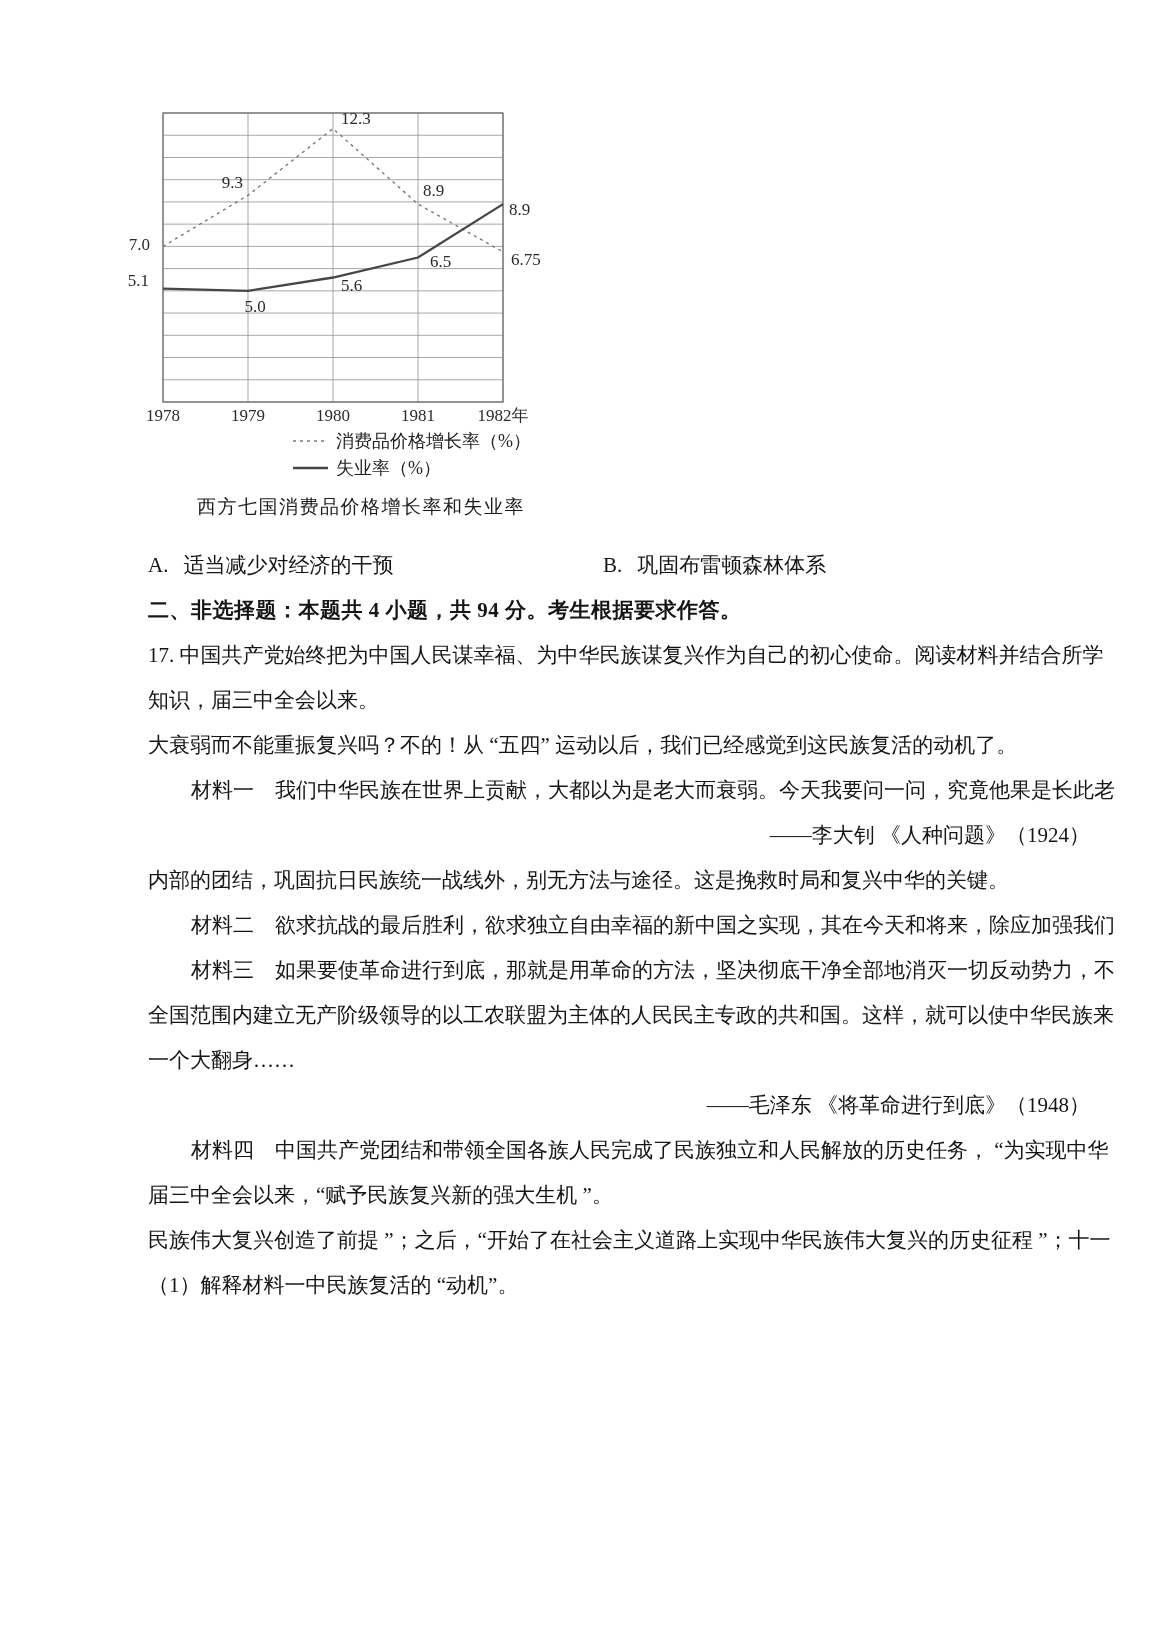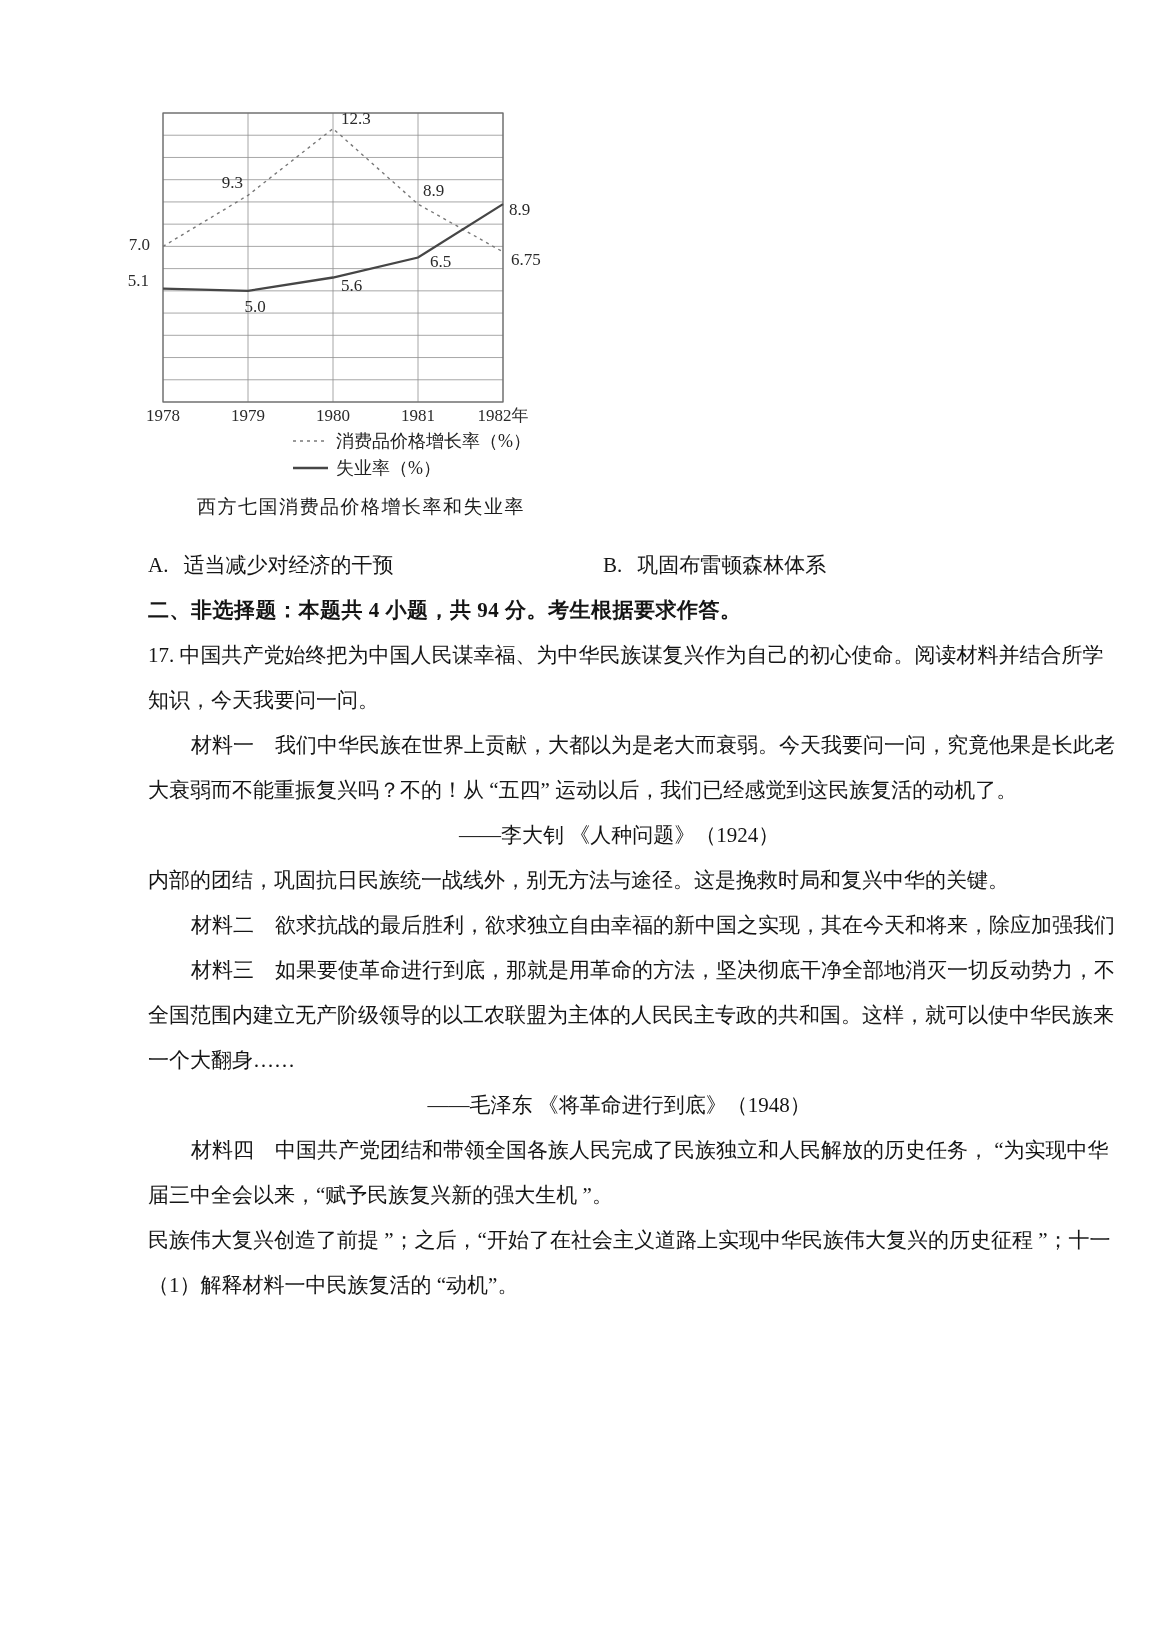--- a/index.html
+++ b/index.html
@@ -22,21 +22,21 @@
   #chart-svg .tick{font-size:17px;text-anchor:middle;}
   #chart-svg .legend-text{font-size:18px;fill:#222;}
   #chart-svg .chart-title{font-size:19px;text-anchor:middle;letter-spacing:1.5px;fill:#1c1c1c;}
   
   #textflow{
     position:absolute;left:100px;top:543px;width:958px;
     font-size:21px;line-height:45px;color:#151515;margin-left:48px;
   }
   .tline{white-space:nowrap;height:45px;}
   .tline.indent{padding-left:43px;}
-  .tline.right{text-align:center;padding-right:16px;}
+  .tline.right{text-align:right;padding-right:16px;}
   .tline.bold{font-weight:bold;letter-spacing:0.5px;}
   .opt-row{display:flex;height:45px;line-height:45px;white-space:nowrap;}
   .opt{white-space:nowrap;}
   .opt.first{width:455px;flex:0 0 455px;}
   .opt-key{margin-right:15px;}
 </style>
 </head>
 <body>
 
 <div id="exam-page">
@@ -95,23 +95,23 @@
       <div class="opt">
         <span class="opt-key">B.</span><span class="opt-text">巩固布雷顿森林体系</span>
       </div>
     </div>
 
 
     <div class="tline bold">二、非选择题：本题共 4 小题，共 94 分。考生根据要求作答。</div>
 
     <div id="q17-lines">
         <div class="tline ">17.  中国共产党始终把为中国人民谋幸福、为中华民族谋复兴作为自己的初心使命。阅读材料并结合所学</div>
-        <div class="tline ">知识，今天我要问一问。</div>
+        <div class="tline ">知识，届三中全会以来。</div>
+        <div class="tline ">大衰弱而不能重振复兴吗？不的！从 “五四” 运动以后，我们已经感觉到这民族复活的动机了。</div>
         <div class="tline indent">材料一　我们中华民族在世界上贡献，大都以为是老大而衰弱。今天我要问一问，究竟他果是长此老</div>
-        <div class="tline ">大衰弱而不能重振复兴吗？不的！从 “五四” 运动以后，我们已经感觉到这民族复活的动机了。</div>
         <div class="tline right">——李大钊 《人种问题》（1924）</div>
         <div class="tline ">内部的团结，巩固抗日民族统一战线外，别无方法与途径。这是挽救时局和复兴中华的关键。</div>
         <div class="tline indent">材料二　欲求抗战的最后胜利，欲求独立自由幸福的新中国之实现，其在今天和将来，除应加强我们</div>
         <div class="tline indent">材料三　如果要使革命进行到底，那就是用革命的方法，坚决彻底干净全部地消灭一切反动势力，不</div>
         <div class="tline ">全国范围内建立无产阶级领导的以工农联盟为主体的人民民主专政的共和国。这样，就可以使中华民族来</div>
         <div class="tline ">一个大翻身……</div>
         <div class="tline right">——毛泽东 《将革命进行到底》（1948）</div>
         <div class="tline indent">材料四　中国共产党团结和带领全国各族人民完成了民族独立和人民解放的历史任务， “为实现中华</div>
         <div class="tline ">届三中全会以来，“赋予民族复兴新的强大生机 ”。</div>
         <div class="tline ">民族伟大复兴创造了前提 ”；之后，“开始了在社会主义道路上实现中华民族伟大复兴的历史征程 ”；十一</div>

